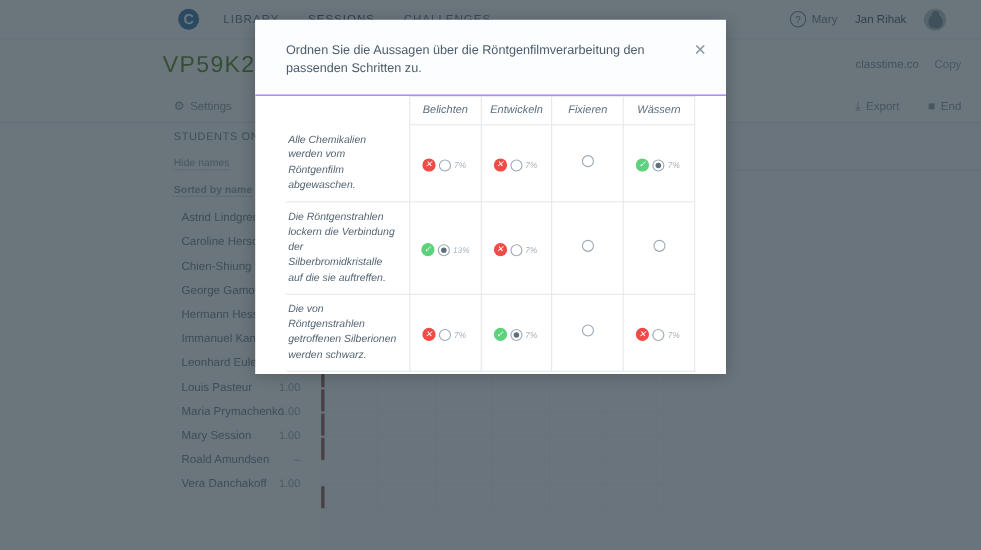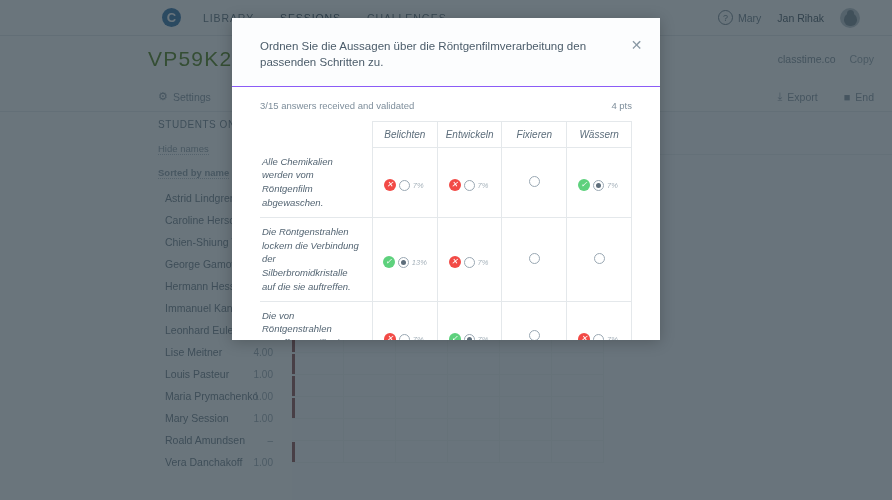--- a/index.html
+++ b/index.html
@@ -457,24 +457,20 @@
           </div>
           <div class="student-row">
             <span class="student-name">Immanuel Kant</span>
             <span class="student-score"></span>
           </div>
           <div class="student-row">
             <span class="student-name">Leonhard Euler</span>
             <span class="student-score"></span>
           </div>
           <div class="student-row">
-            <span class="student-name">Lise Meitner</span>
-            <span class="student-score">4.00</span>
-          </div>
-          <div class="student-row">
             <span class="student-name">Louis Pasteur</span>
             <span class="student-score">1.00</span>
           </div>
           <div class="student-row">
             <span class="student-name">Maria Prymachenko</span>
             <span class="student-score">1.00</span>
           </div>
           <div class="student-row">
             <span class="student-name">Mary Session</span>
             <span class="student-score">1.00</span>
@@ -647,24 +643,20 @@
   </div>
 
   <div class="dim"></div>
 
   <div class="modal">
     <div class="modal-head">
       <div class="modal-title">Ordnen Sie die Aussagen über die Röntgenfilmverarbeitung den passenden Schritten zu.</div>
       <div class="modal-close">✕</div>
     </div>
     <div class="modal-body">
-      <div class="meta-row">
-        <span class="meta-left">3/15 answers received and validated</span>
-        <span class="meta-right">4 pts</span>
-      </div>
       <table class="matrix">
         <colgroup>
           <col class="stmt">
             <col class="opt">
             <col class="opt">
             <col class="opt">
             <col class="opt">
         </colgroup>
         <thead>
           <tr id="matrix-head">

